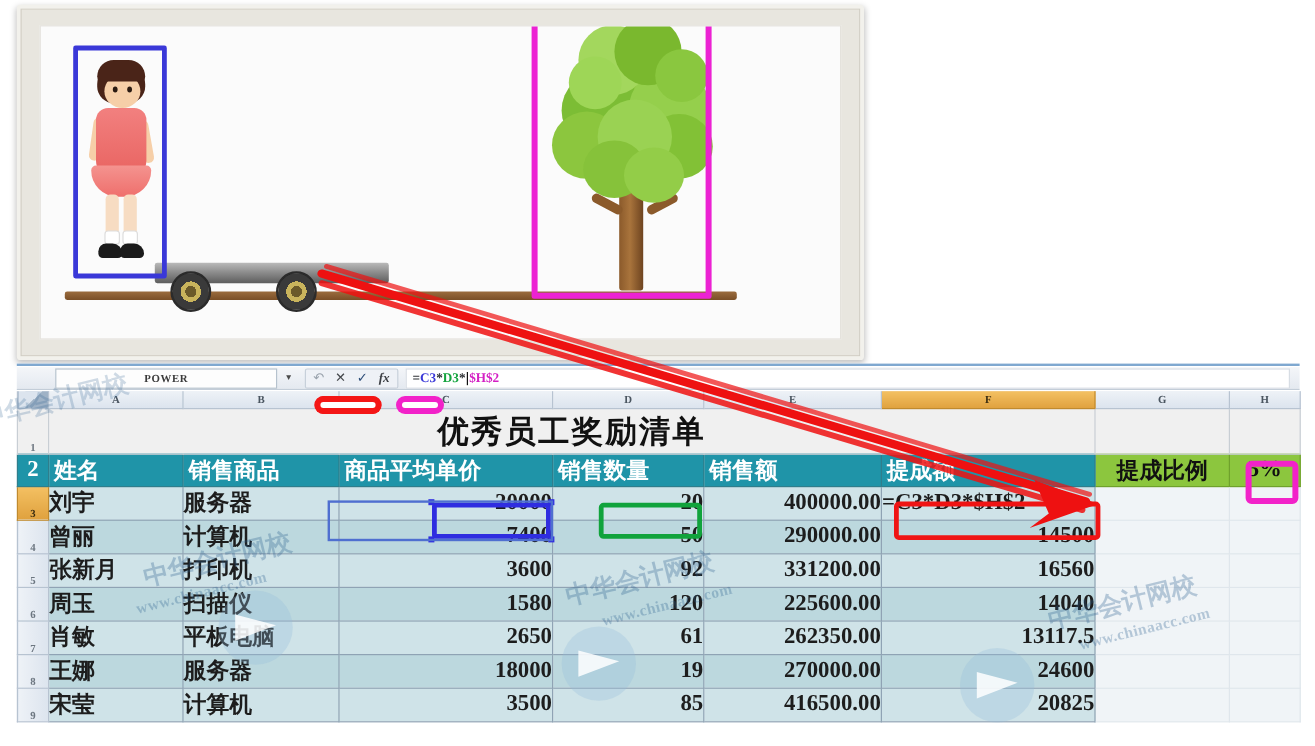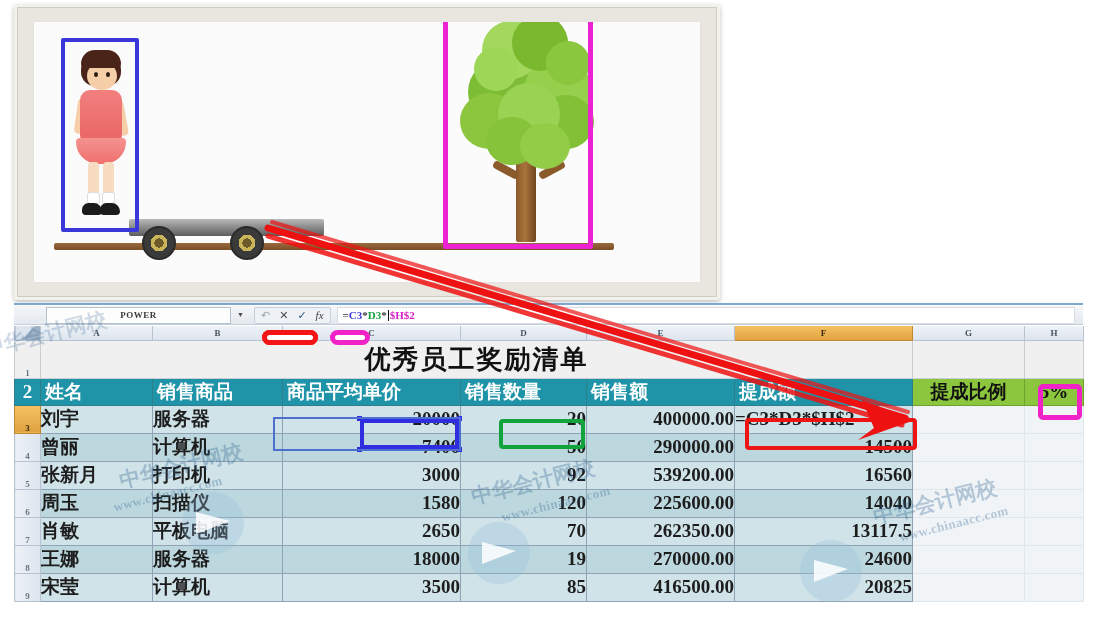--- a/index.html
+++ b/index.html
@@ -115,21 +115,21 @@
   }
   .nb-caret { margin-left:6px; font-size:7px; color:#4a4a4a; }
   .fbar-icons {
     display:flex; align-items:center; gap:9px; margin-left:10px;
     padding:0 6px; height:17px;
     background:#eef1f6; border:1px solid #c7d0da; border-radius:2px;
   }
   .fbar-icons span { font-size:11px; color:#45484c; line-height:1; }
   .fbar-icons .ic-undo { color:#9aa3ad; }
   .fbar-icons .ic-ok { color:#2f4f7a; }
-  .fbar-icons .ic-fx { font-style:italic; font-weight:normal; color:#3c3f44; }
+  .fbar-icons .ic-fx { font-style:italic; font-weight:bold; color:#3c3f44; }
   .formula-content {
     flex:1; height:17px; margin-left:6px; margin-right:8px;
     background:#ffffff; border:1px solid #d7dde4;
     display:flex; align-items:center; padding-left:5px;
     font-family:"Liberation Serif", serif; font-size:11px; font-weight:bold;
   }
   .ftok-eq   { color:#2f3236; }
   .ftok-blue { color:#3a38d8; }
   .ftok-grn  { color:#13a33d; }
   .ftok-mag  { color:#d41fc4; }
@@ -367,23 +367,23 @@
         <td class="cell alt num">290000.00</td>
         <td class="cell alt num">14500</td>
         <td class="empty-cell"></td>
         <td class="empty-cell"></td>
       </tr>
 
       <tr>
         <td class="rowhdr">5</td>
         <td class="cell">张新月</td>
         <td class="cell">打印机</td>
-        <td class="cell num">3000</td>
+        <td class="cell num">3600</td>
         <td class="cell num">92</td>
-        <td class="cell num">539200.00</td>
+        <td class="cell num">331200.00</td>
         <td class="cell num">16560</td>
         <td class="empty-cell"></td>
         <td class="empty-cell"></td>
       </tr>
 
       <tr>
         <td class="rowhdr">6</td>
         <td class="cell alt">周玉</td>
         <td class="cell alt">扫描仪</td>
         <td class="cell alt num">1580</td>
@@ -392,21 +392,21 @@
         <td class="cell alt num">14040</td>
         <td class="empty-cell"></td>
         <td class="empty-cell"></td>
       </tr>
 
       <tr>
         <td class="rowhdr">7</td>
         <td class="cell">肖敏</td>
         <td class="cell">平板电脑</td>
         <td class="cell num">2650</td>
-        <td class="cell num">70</td>
+        <td class="cell num">61</td>
         <td class="cell num">262350.00</td>
         <td class="cell num">13117.5</td>
         <td class="empty-cell"></td>
         <td class="empty-cell"></td>
       </tr>
 
       <tr>
         <td class="rowhdr">8</td>
         <td class="cell alt">王娜</td>
         <td class="cell alt">服务器</td>

